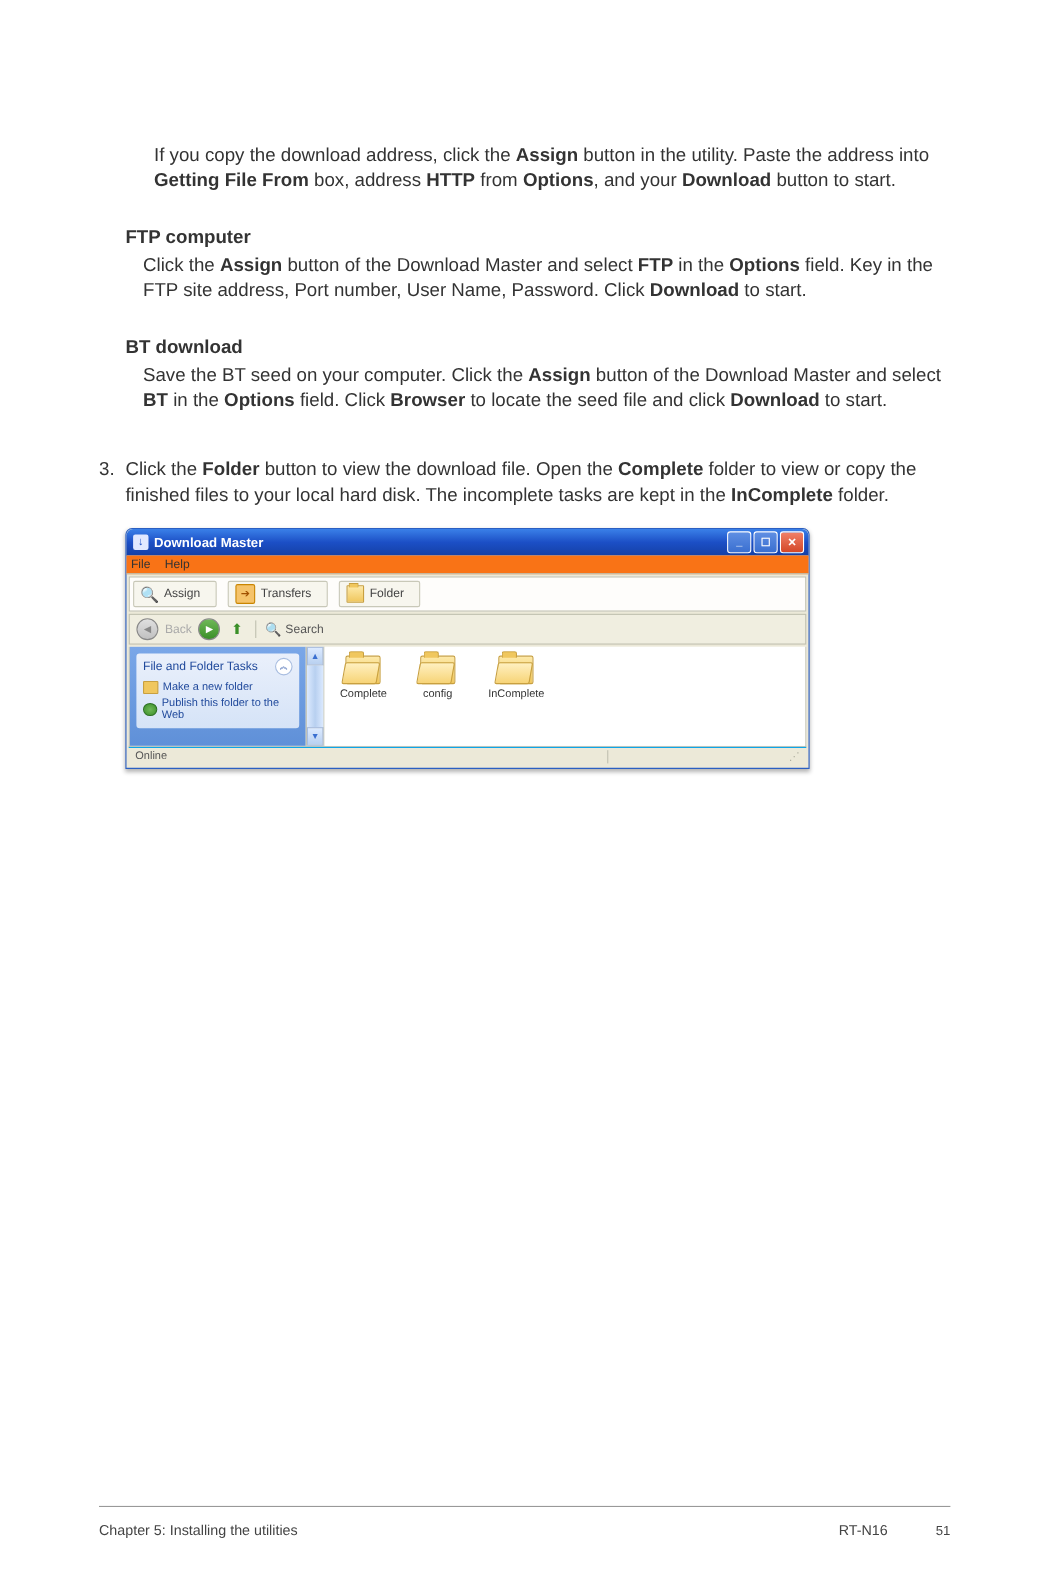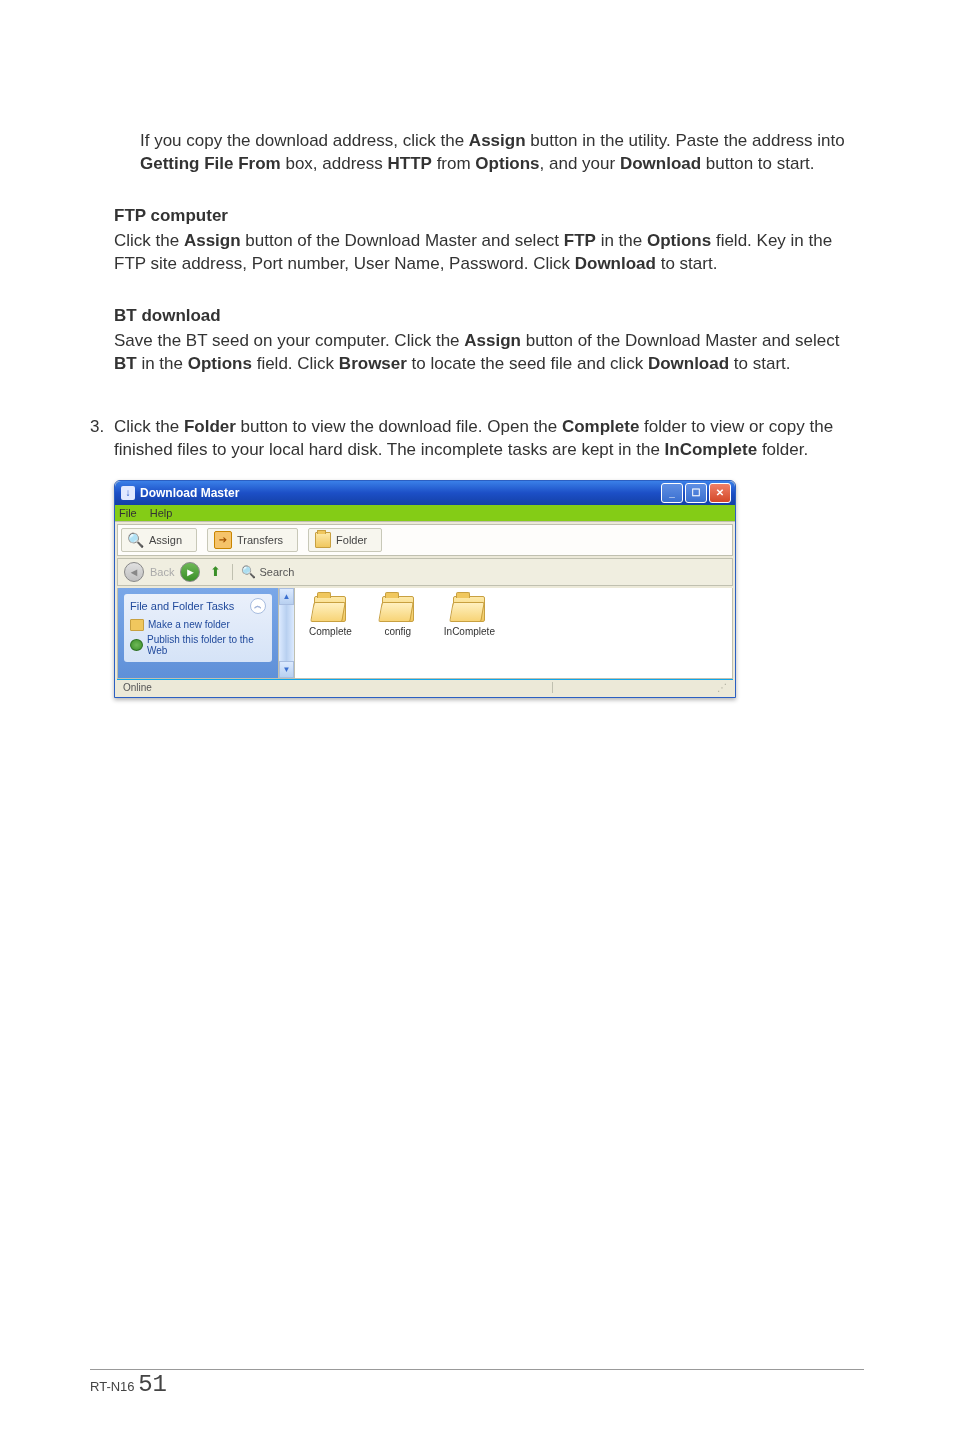--- a/index.html
+++ b/index.html
@@ -24,20 +24,21 @@
   }
   .section-heading {
     font-size: 17px;
     font-weight: bold;
     margin-bottom: 4px;
   }
   .section-para {
     font-size: 17px;
     line-height: 1.35;
     margin-bottom: 30px;
+    margin-left: 16px;
   }
   .section-block {
     margin-left: 24px;
     margin-bottom: 4px;
   }
   .numbered-item {
     display: flex;
     font-size: 17px;
     line-height: 1.35;
     margin-bottom: 18px;
@@ -88,21 +89,21 @@
     border-radius:3px;
     font-size:10px;
     display:flex;align-items:center;justify-content:center;
     font-weight:bold;
   }
   .win-btn.min { background:linear-gradient(#5f8fe3,#3a6fd0); color:#fff;}
   .win-btn.max { background:linear-gradient(#5f8fe3,#3a6fd0); color:#fff;}
   .win-btn.close { background:linear-gradient(#f08068,#d44828); color:#fff;}
 
   .dm-menubar {
-    background:#84cc16;
+    background:#f97316;
     border-bottom:1px solid #c0c0b0;
     font-size:11px;
     padding:2px 4px;
     color:#333;
   }
   .dm-menubar span { margin-right:10px; }
 
   .dm-toolbar {
     background:#fefdfb;
     border:1px solid #c0c0b0;
@@ -234,21 +235,21 @@
     position:absolute;
     bottom:40px;
     left:90px;
     right:90px;
     display:flex;
     font-size:13px;
     color:#444;
   }
   .footer .left{flex:1;}
   .footer .right{text-align:right;}
-  .footer .pagenum{font-size:24px;font-family:Liberation Mono, monospace;}
+  .footer .pagenum{font-size:12px;margin-left:40px;}
 </style>
 </head>
 <body>
 
 <div class="page-content">
 
   <div class="indented-para">
     <span>If you copy the download address, click the </span><span class="bold">Assign</span><span> button in the utility. Paste the address into </span><span class="bold">Getting File From</span><span> box, address </span><span class="bold">HTTP</span><span> from </span><span class="bold">Options</span><span>, and your </span><span class="bold">Download</span><span> button to start.</span>
   </div>
 
@@ -358,17 +359,18 @@
       <div class="gap"></div>
       <div class="cell"></div>
       <div class="grip">⋰</div>
     </div>
   </div>
 
 </div>
 
 <div class="footer-line"></div>
 <div class="footer">
+  <div class="left">Chapter 5: Installing the utilities</div>
   <div class="right">
     <span>RT-N16</span>
     <span class="pagenum">51</span>
   </div>
 </div>
 
 </body></html>

